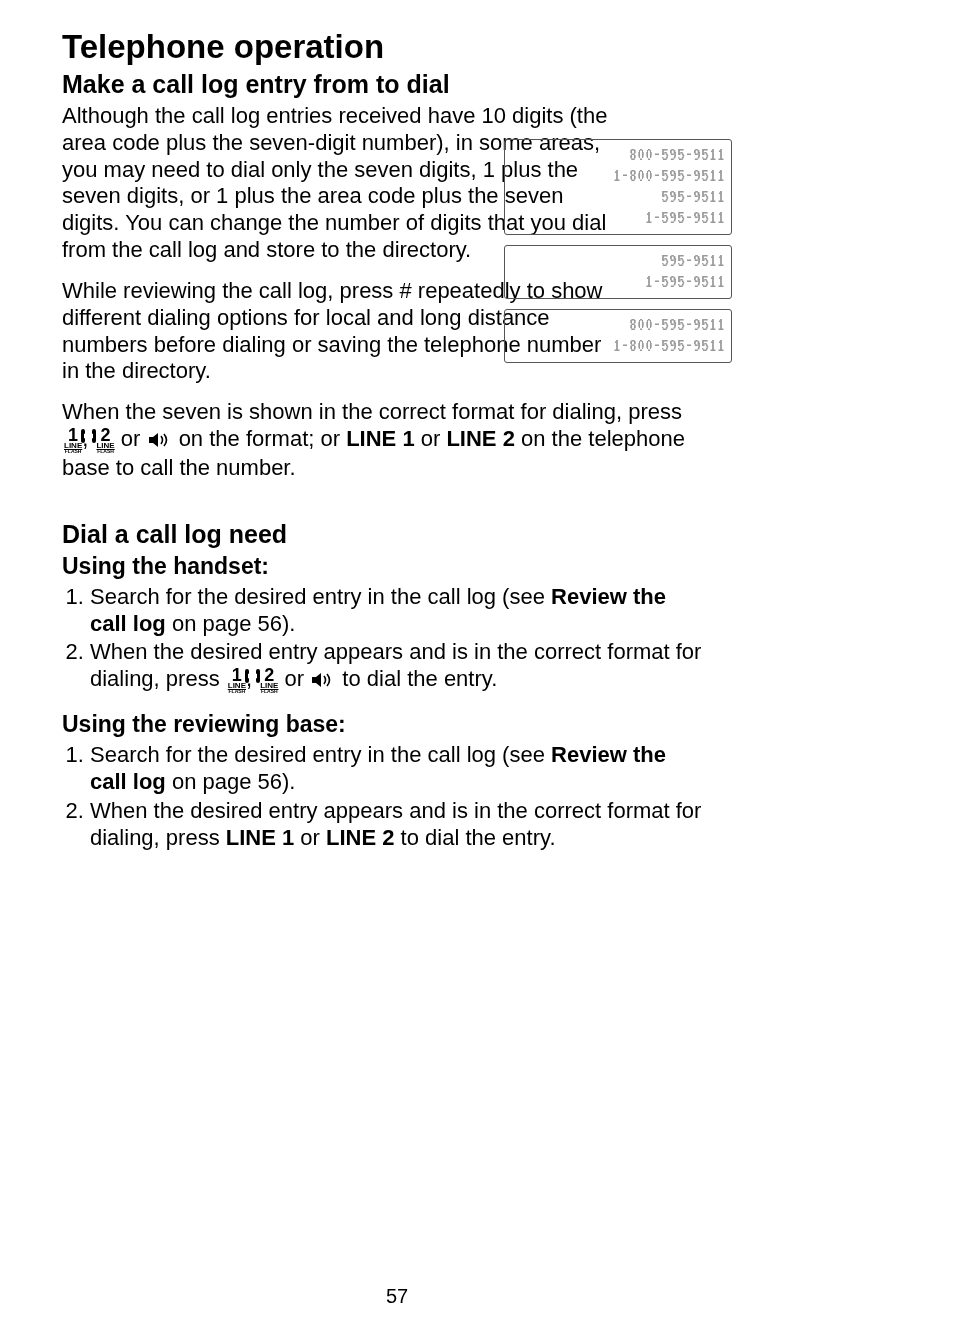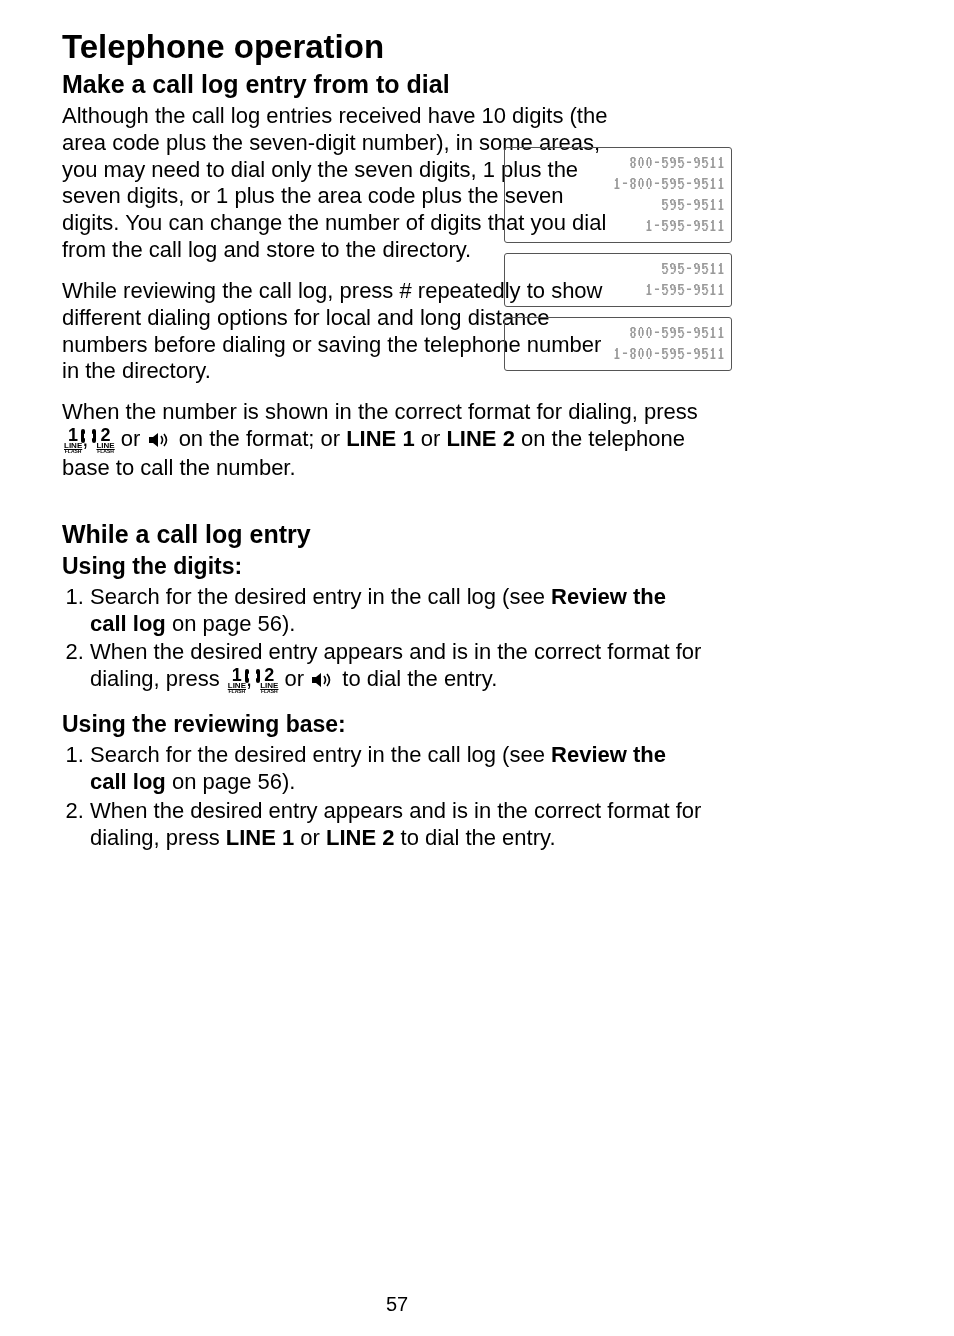--- a/index.html
+++ b/index.html
@@ -35,21 +35,21 @@
     font-size: 22px;
     line-height: 1.22;
     margin: 0 0 14px 0;
   }
   .wrap-around {
     max-width: 558px;
   }
   .lcd-stack {
     position: absolute;
     right: 62px;
-    top: 147px;
+    top: 139px;
     width: 228px;
   }
   .lcd {
     border: 1.5px solid #555;
     border-radius: 3px;
     padding: 4px 6px 6px 6px;
     margin-bottom: 10px;
     font-family: "VT323", "Courier New", monospace;
     font-size: 20px;
     line-height: 1.05;
@@ -100,21 +100,21 @@
     font-size: 22px;
     line-height: 1.22;
     margin: 0 0 16px 0;
     padding-left: 28px;
   }
   ol.instructions li {
     margin-bottom: 2px;
   }
   .page-num {
     position: absolute;
-    bottom: 20px;
+    bottom: 28px;
     left: 0;
     width: 100%;
     text-align: center;
     font-size: 20px;
   }
   .section-gap { height: 24px; }
 </style>
 </head>
 <body>
 
@@ -138,21 +138,21 @@
     <div class="lcd">
       <div class="row">800-595-9511</div>
       <div class="row">1-800-595-9511</div>
     </div>
   </div>
 
   <p class="body wrap-around">Although the call log entries received have 10 digits (the area code plus the seven-digit number), in some areas, you may need to dial only the seven digits, 1 plus the seven digits, or 1 plus the area code plus the seven digits. You can change the number of digits that you dial from the call log and store to the directory.</p>
   <p class="body wrap-around">While reviewing the call log, press # repeatedly to show different dialing options for local and long distance numbers before dialing or saving the telephone number in the directory.</p>
 
   <p class="body">
-    <span>When the number is shown in the correct format for dialing, press</span><br>
+    <span>When the seven is shown in the correct format for dialing, press</span><br>
     <span class="line-icon li1">
       <span class="num">1</span>
       <span class="lbl">LINE</span>
       <span class="sub">FLASH</span>
       <span class="handset">
         <svg width="12" height="16" viewBox="0 0 12 16">
             <path d="M2 1 Q0 1 0 3 L0 13 Q0 15 2 15 Q4 15 4 13 L4 11 Q4 10 3 10 L3 6 Q4 6 4 5 L4 3 Q4 1 2 1" fill="#000"></path>
           </svg>
       </span>
     </span><span>, </span>
@@ -171,23 +171,23 @@
         <path d="M0 5 L4 5 L9 1 L9 15 L4 11 L0 11 Z" fill="#000"></path>
         <path d="M12 4 Q15 8 12 12" stroke="#000" stroke-width="1.6" fill="none"></path>
         <path d="M15 2 Q20 8 15 14" stroke="#000" stroke-width="1.6" fill="none"></path>
       </svg>
     </span>
     <span> on the format; or </span><b>LINE 1</b><span> or </span><b>LINE 2</b><span> on the telephone base to call the number.</span>
   </p>
 
   <div class="section-gap"></div>
 
-  <h2 class="subtitle">While a call log entry</h2>
-
-  <h3 class="subhead">Using the digits:</h3>
+  <h2 class="subtitle">Dial a call log need</h2>
+
+  <h3 class="subhead">Using the handset:</h3>
   <ol class="instructions">
     <li>
       <span>Search for the desired entry in the call log (see </span><b>Review the call log</b><span> on page 56).</span>
     </li>
     <li>
       <span>When the desired entry appears and is in the correct format for dialing, press </span>
       <span class="line-icon li1">
         <span class="num">1</span>
         <span class="lbl">LINE</span>
         <span class="sub">FLASH</span>

